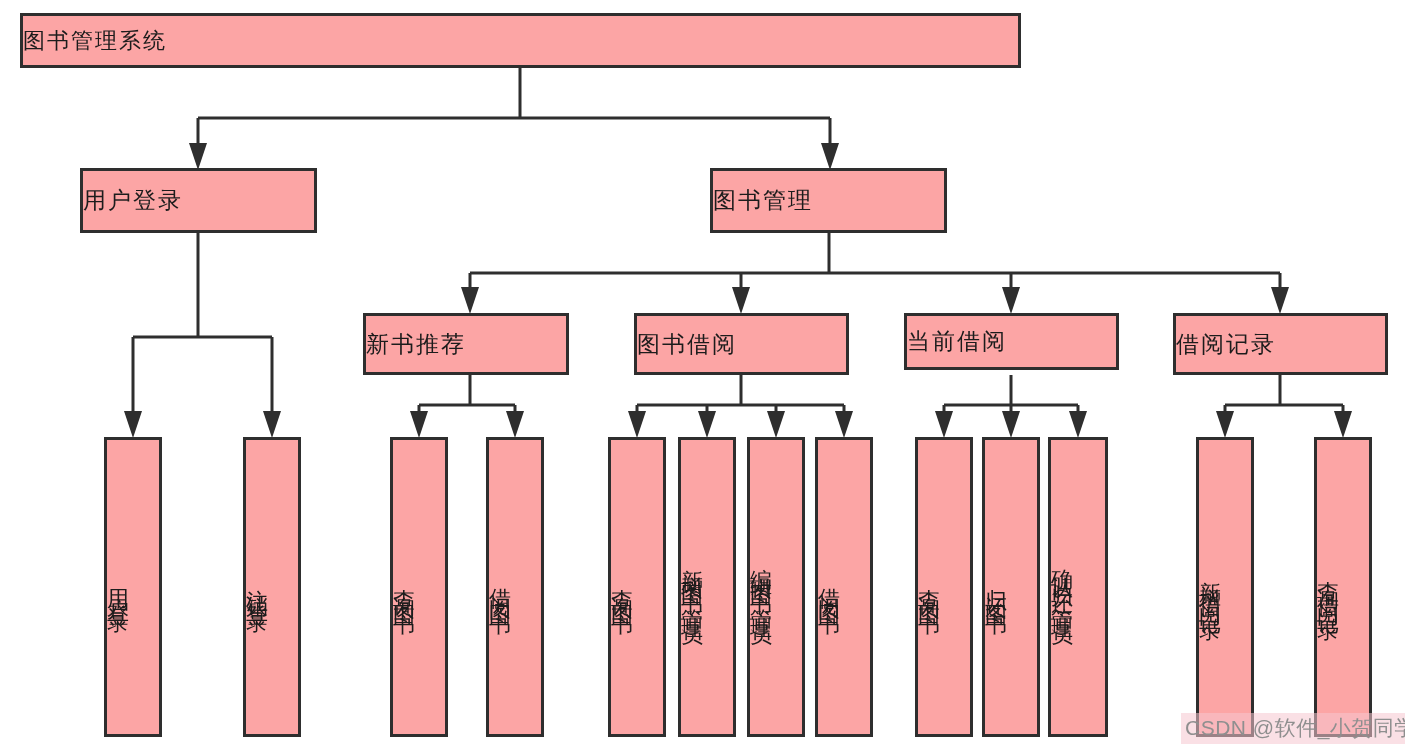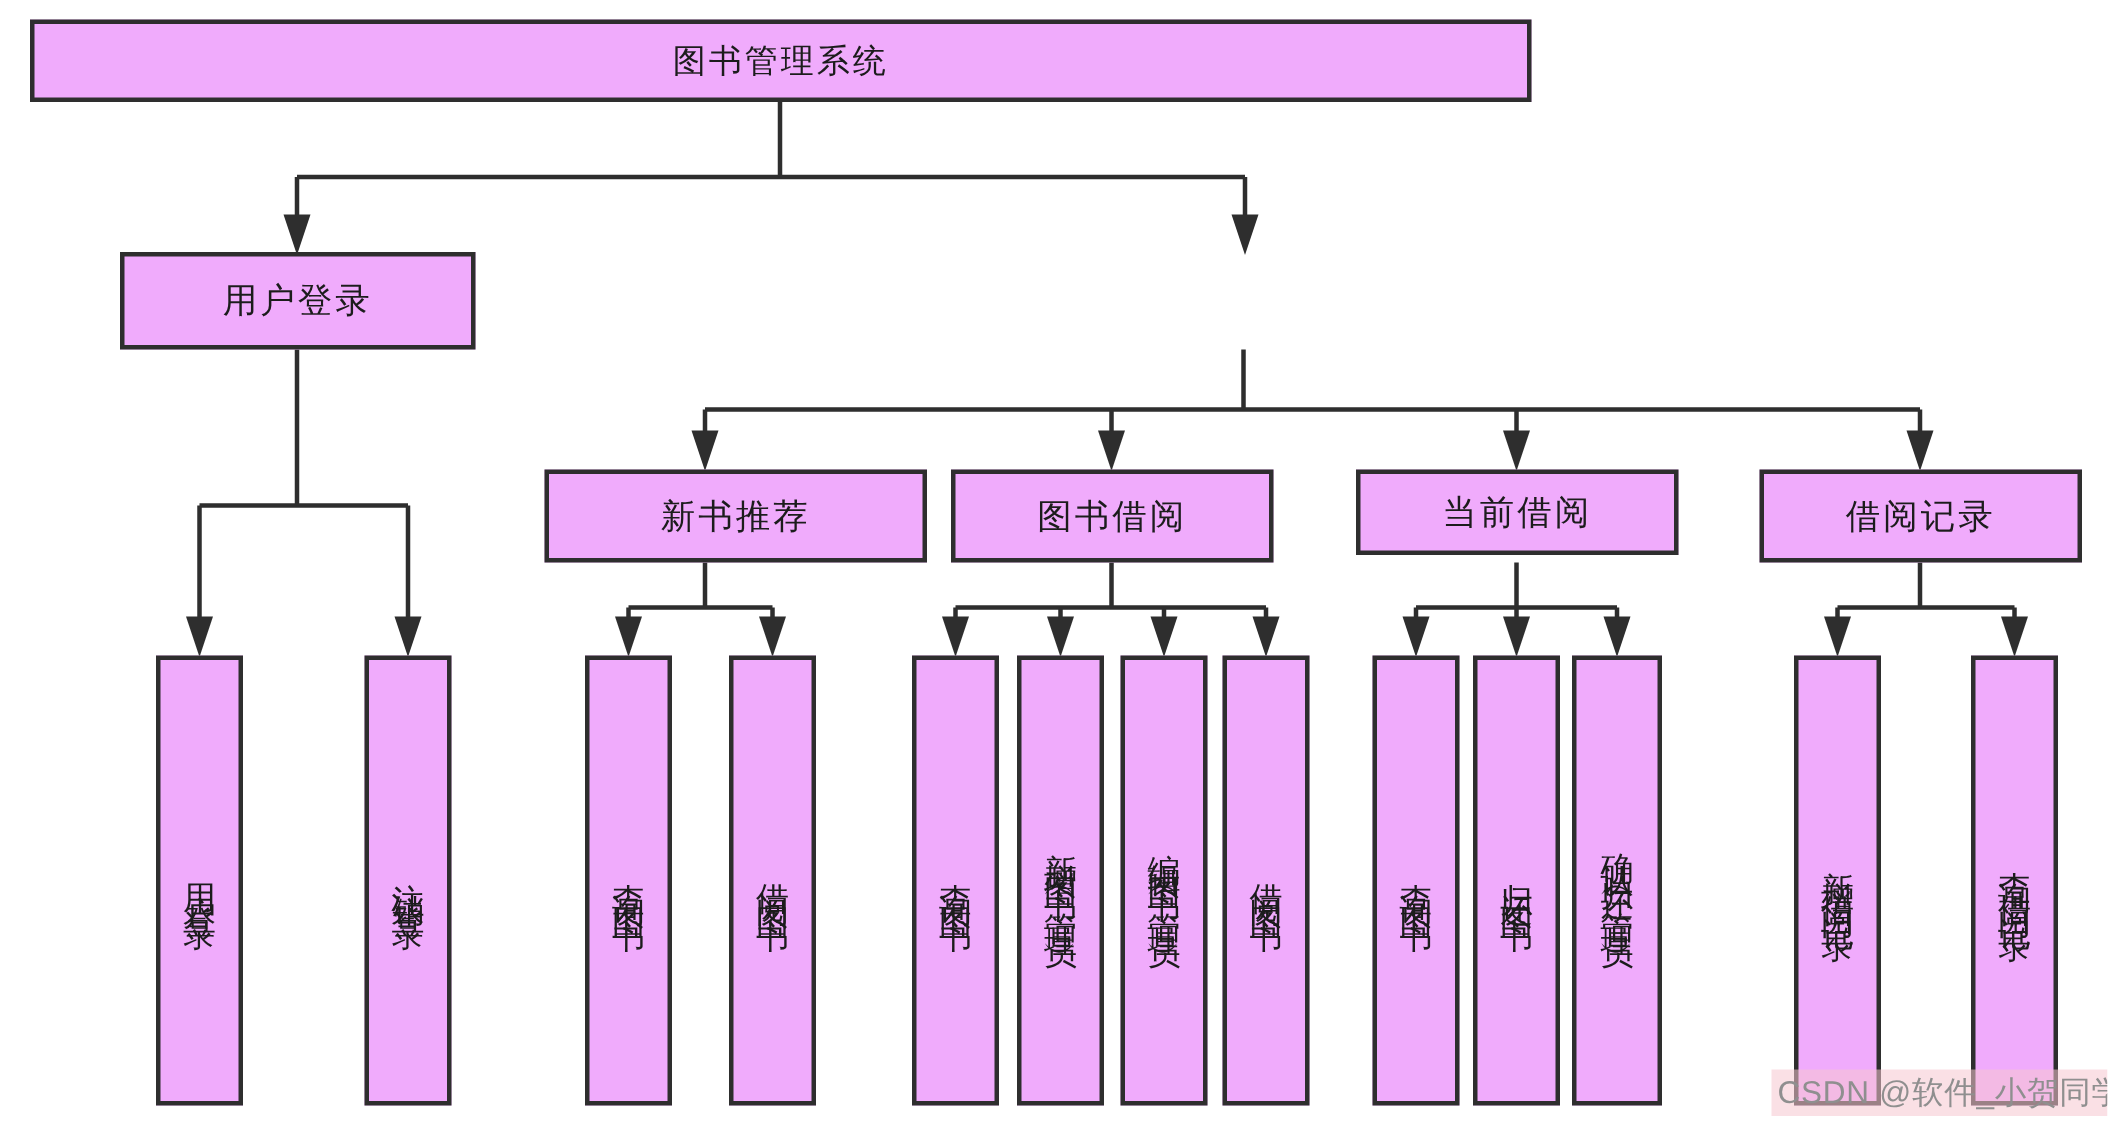--- a/index.html
+++ b/index.html
@@ -8,22 +8,22 @@
     width:1405px;height:747px;
     background:#ffffff;
     font-family:"Liberation Sans","DejaVu Sans",sans-serif;
     overflow:hidden;
   }
   .wires{position:absolute;left:0;top:0;z-index:1;}
   .node{
     position:absolute;
     box-sizing:border-box;
     border:3px solid #2e2e2e;
-    background:#f0abfc;
-    display:flex;align-items:center;justify-content:center;
+    background:#fca5a5;
+    display:flex;align-items:center;
     color:#1c1c1c;
     z-index:2;
   }
   .hbox{font-size:23px;letter-spacing:2px;}
   .root{font-size:22px;}
   .leaf{top:437px;width:58px;height:300px;}
   .leaf .vtext{
     writing-mode:vertical-rl;
     text-orientation:mixed;
     font-size:22px;
@@ -88,22 +88,25 @@
     </g>
   </svg>
 
   <div class="node hbox root" style="left:20px;top:13px;width:1001px;height:55px;">
     <span>图书管理系统</span>
   </div>
 
   <div class="node hbox" style="left:80px;top:168px;width:237px;height:65px;">
     <span>用户登录</span>
   </div>
+  <div class="node hbox" style="left:710px;top:168px;width:237px;height:65px;">
+    <span>图书管理</span>
+  </div>
 
-  <div class="node hbox" style="left:363px;top:313px;width:255px;height:62px;">
+  <div class="node hbox" style="left:363px;top:313px;width:206px;height:62px;">
     <span>新书推荐</span>
   </div>
   <div class="node hbox" style="left:634px;top:313px;width:215px;height:62px;font-family:Liberation Mono, monospace;">
     <span>图书借阅</span>
   </div>
   <div class="node hbox" style="left:904px;top:313px;width:215px;height:57px;">
     <span>当前借阅</span>
   </div>
   <div class="node hbox" style="left:1173px;top:313px;width:215px;height:62px;">
     <span>借阅记录</span>

